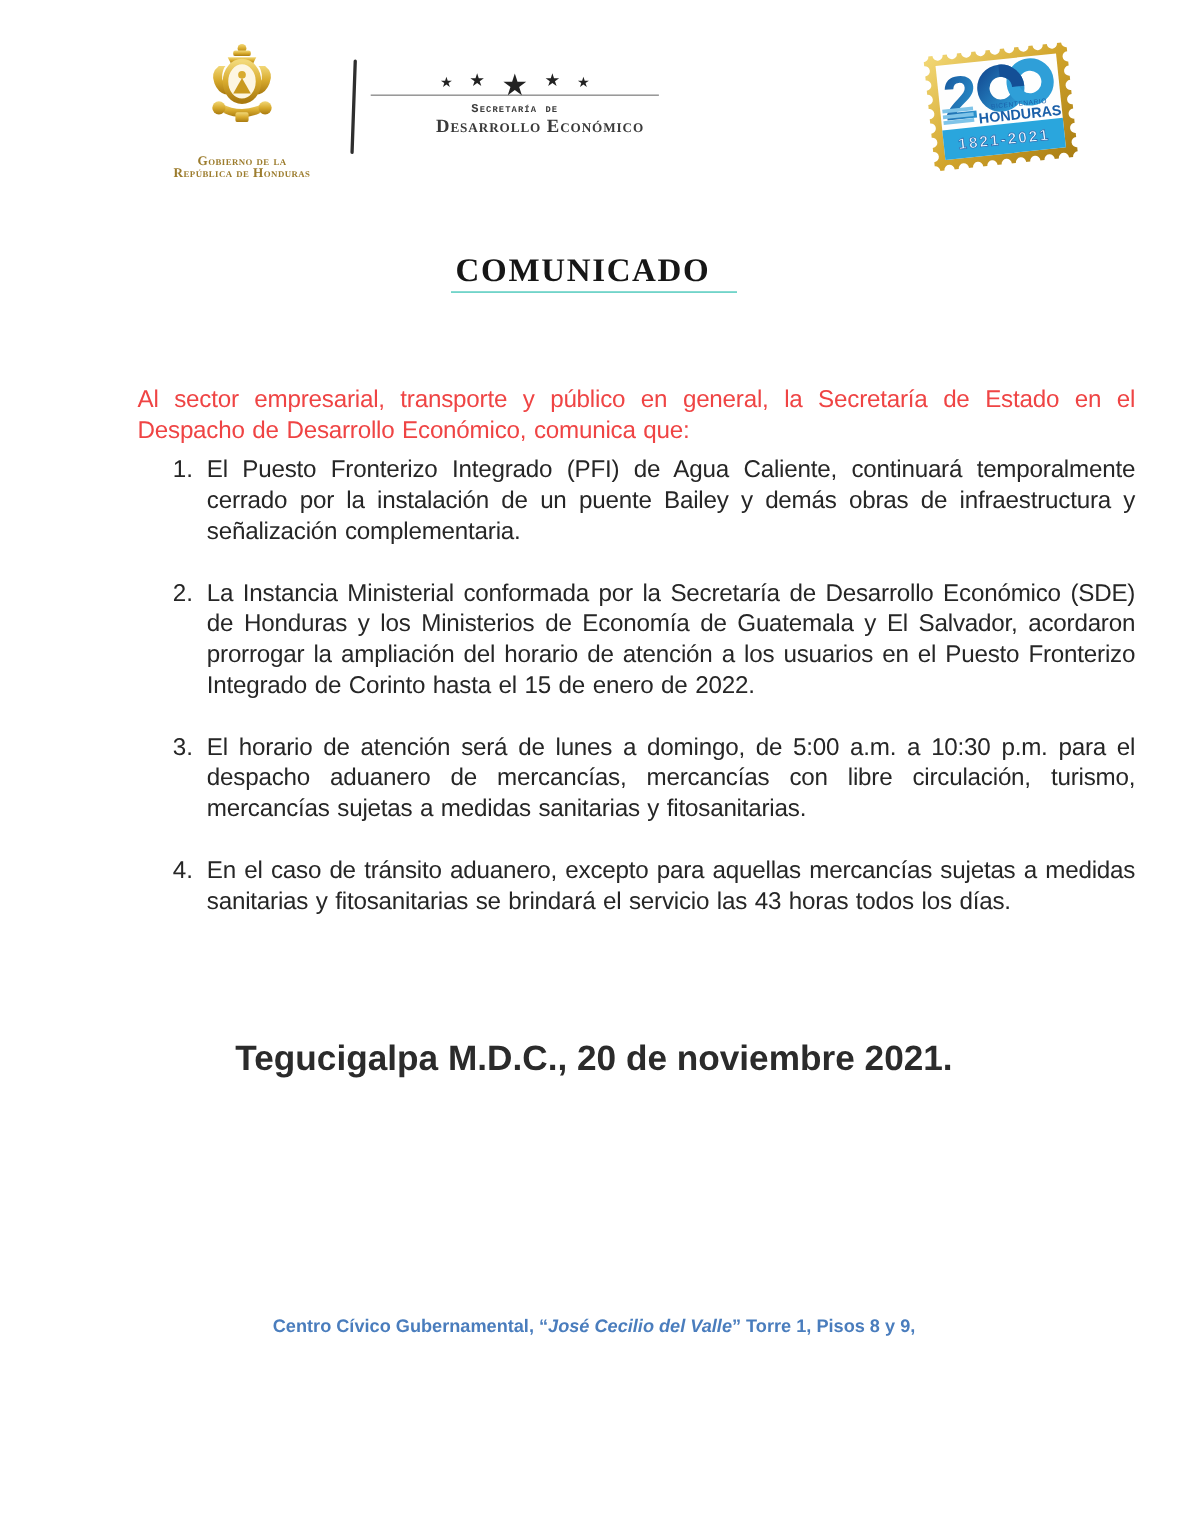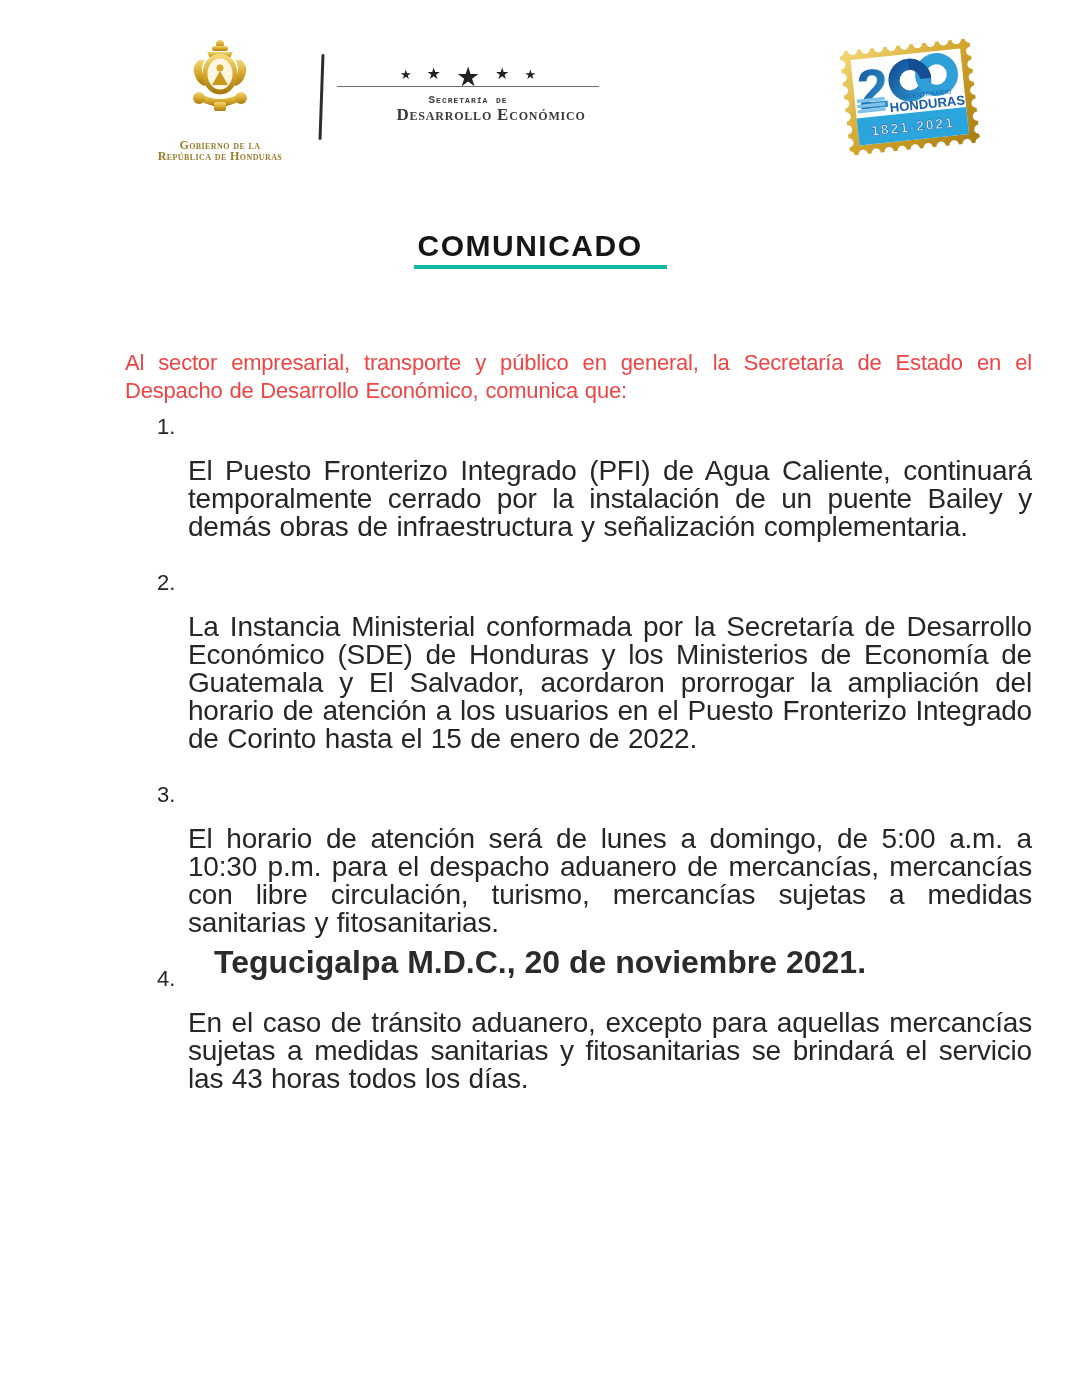--- a/index.html
+++ b/index.html
@@ -29,32 +29,32 @@
   .sec-text{margin-top:6px;text-align:center;font-family:"Liberation Serif",serif;
             font-variant:small-caps;color:#3a3a3a;font-weight:600;}
   .sec-line1{font-size:11px;line-height:14px;letter-spacing:1px;font-family:Liberation Mono, monospace;}
   .sec-line2{font-size:17px;line-height:15px;letter-spacing:.8px;margin-left:46px;}
   .stamp-wrap{margin-left:auto;margin-top:2px;transform:rotate(-6deg);}
 
   
   .title{position:absolute;top:229px;left:0;width:100%;text-align:center;}
   .title span{display:inline-block;font-size:30px;font-weight:bold;
               letter-spacing:1.5px;color:#161616;
-              border-bottom:4px solid #14b8a6;padding:0 24px 2px 4px;}
+              border-bottom:1px solid #14b8a6;padding:0 24px 2px 4px;font-family:Liberation Serif, serif;}
 
   
   .intro{position:absolute;top:327px;left:125px;width:907px;
          font-size:22px;line-height:28px;text-align:justify;color:#ef4444;
          letter-spacing:-.2px;word-spacing:1px;}
   .list{position:absolute;top:413px;left:125px;width:907px;}
   .item{display:flex;margin-bottom:28px;}
   .item-number{width:31px;margin-left:32px;flex-shrink:0;
                font-size:22px;line-height:28px;color:#262626;}
-  .item-text{flex:1;font-size:28px;line-height:28px;text-align:justify;
-             color:#262626;letter-spacing:-.2px;word-spacing:1px;margin-top:44px;}
+  .item-text{flex:1;font-size:22px;line-height:28px;text-align:justify;
+             color:#262626;letter-spacing:-.2px;word-spacing:1px;}
 
   .dateline{position:absolute;top:946px;left:0;width:100%;text-align:center;
             font-size:32px;line-height:32px;font-weight:bold;color:#2b2b2b;}
 
   
   .footer{position:absolute;top:1195px;left:0;width:100%;text-align:center;
           color:#4a7dbd;font-weight:bold;font-size:16.5px;line-height:23px;}
   .footer .it{font-style:italic;}
 </style>
 </head>
@@ -207,13 +207,14 @@
   </div>
   <div class="item">
     <span class="item-number">4.</span>
     <span class="item-text">En el caso de tránsito aduanero, excepto para aquellas mercancías sujetas a medidas sanitarias y fitosanitarias se brindará el servicio las 43 horas todos los días.</span>
   </div>
 </div>
 
 <div class="dateline">Tegucigalpa M.D.C., 20 de noviembre 2021.</div>
 
 <div class="footer">
+  <div><span>Centro Cívico Gubernamental, “</span><span class="it">José Cecilio del Valle</span><span>” Torre 1, Pisos 8 y 9,</span></div>
 </div>
 
 </body></html>

